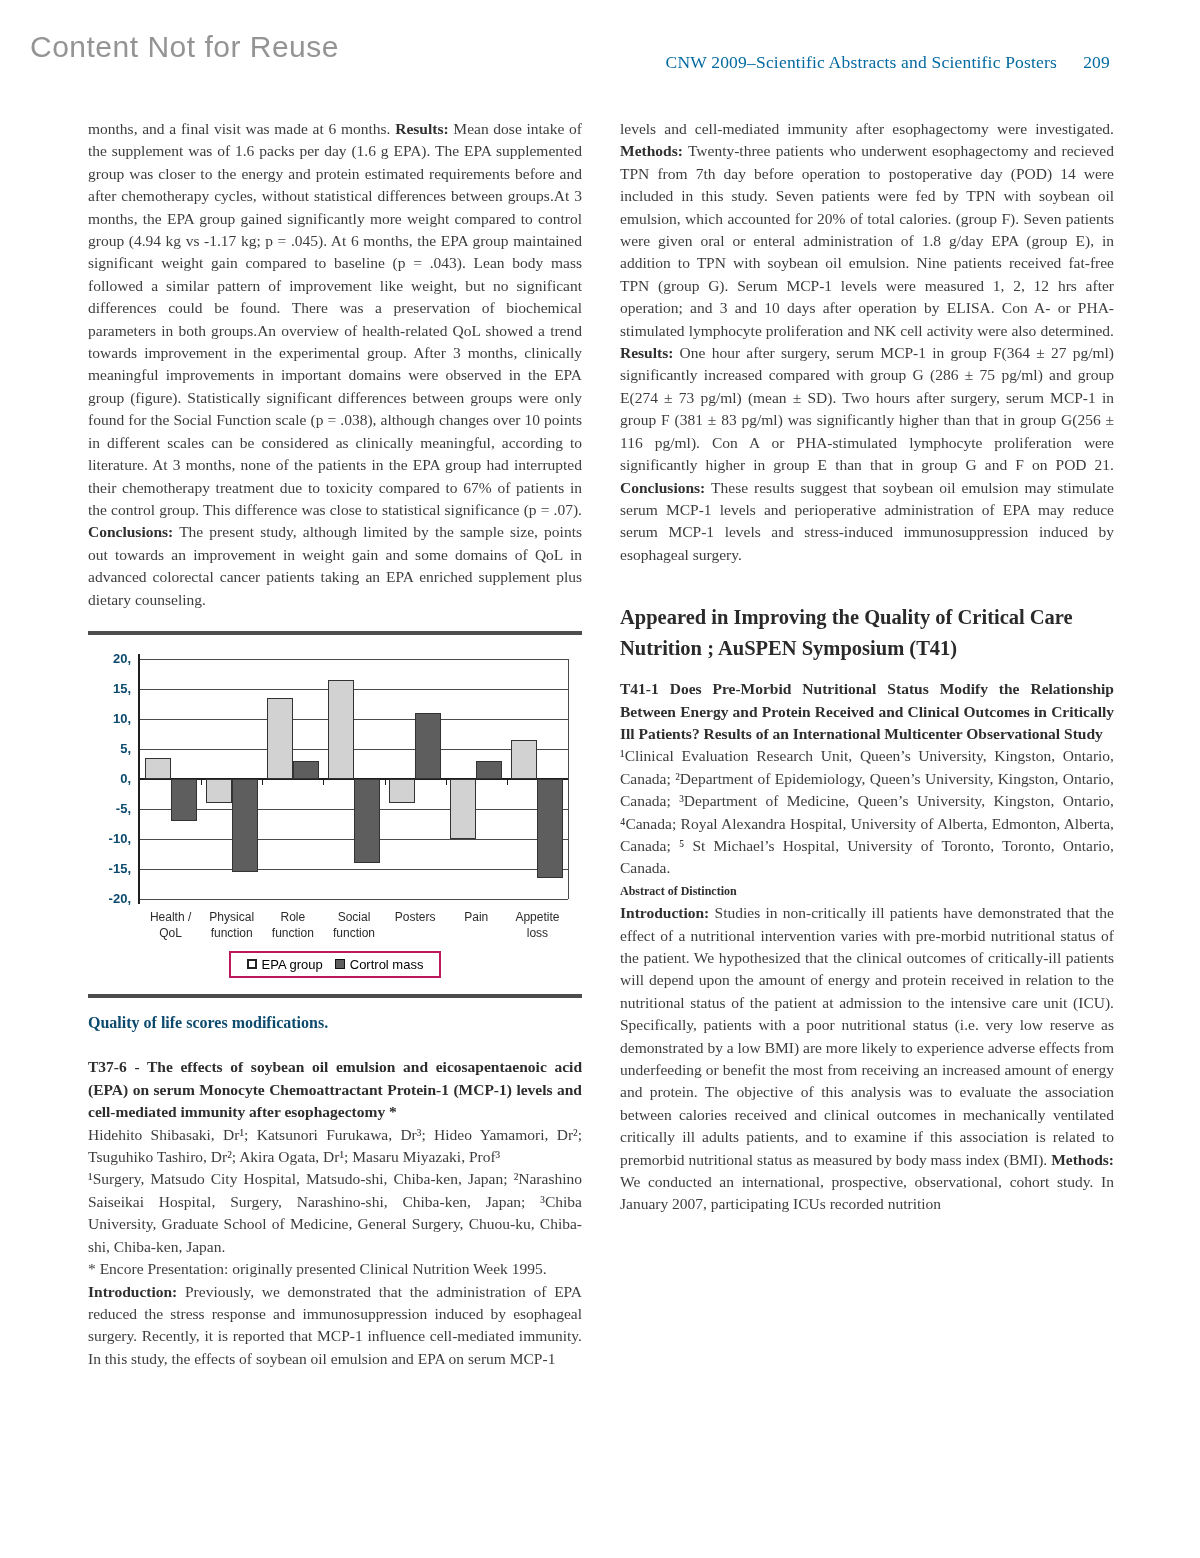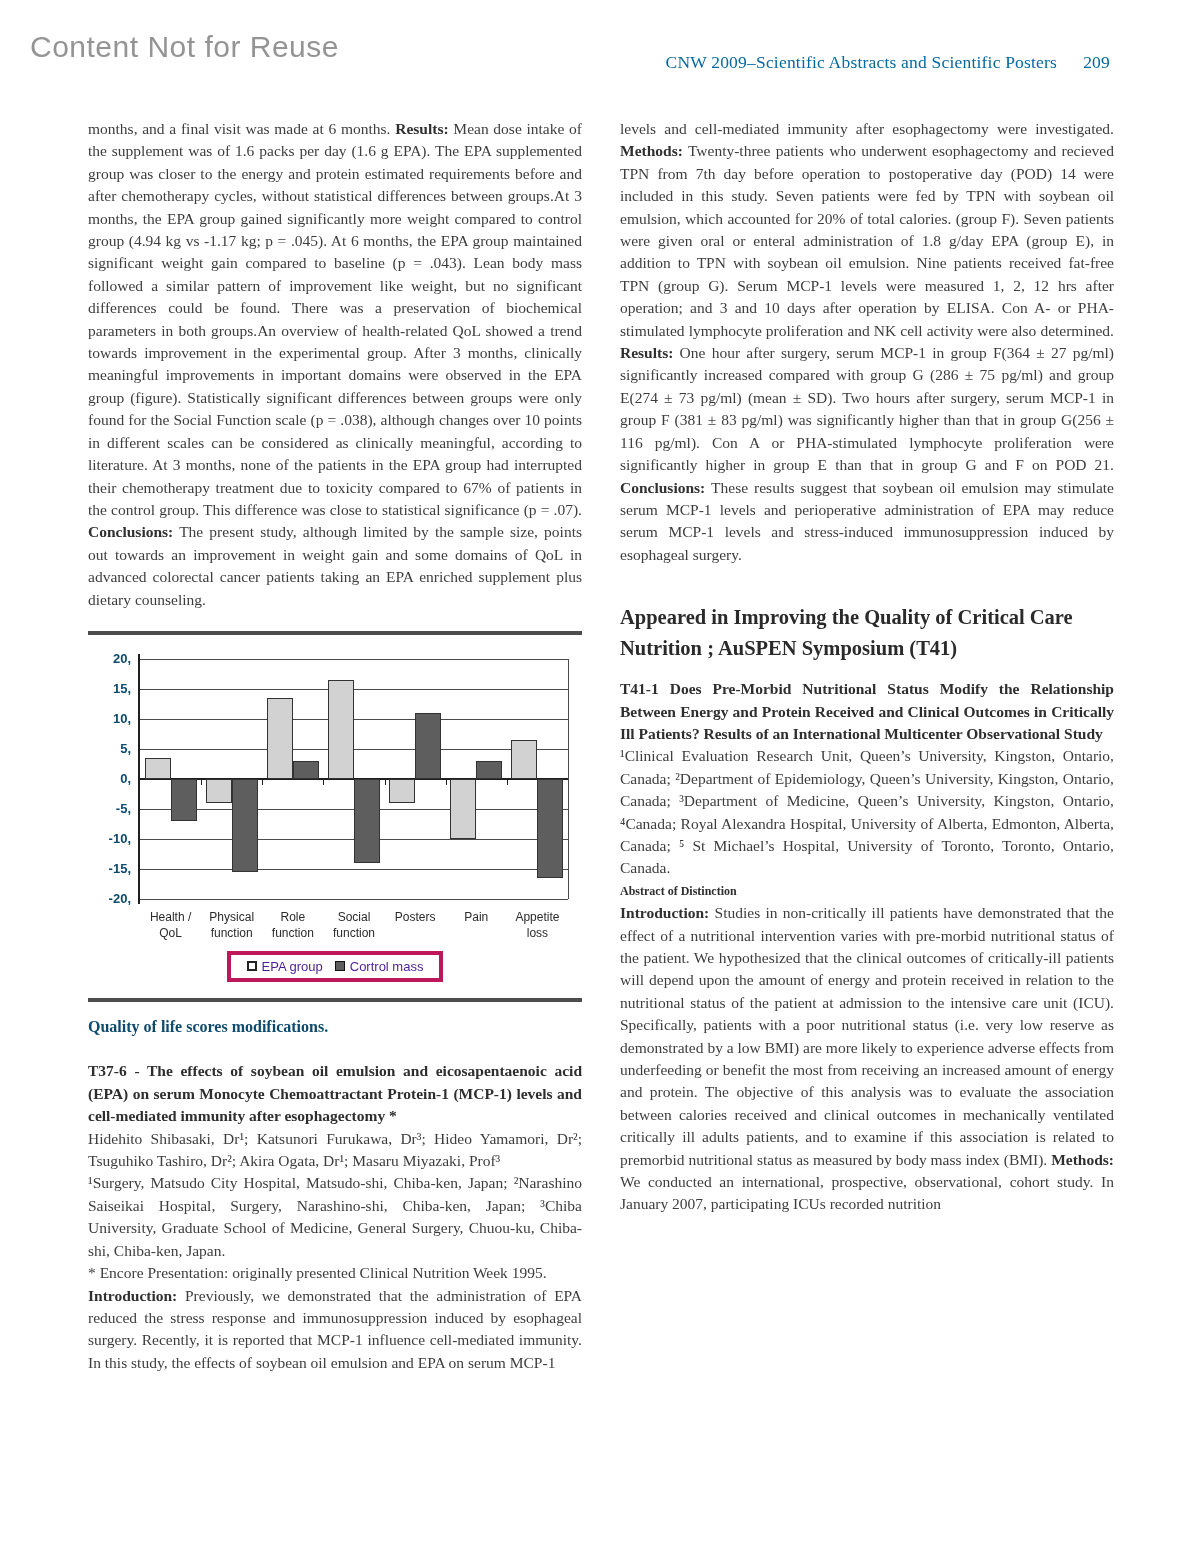--- a/index.html
+++ b/index.html
@@ -22,22 +22,22 @@
   .chart{position:relative;width:100%;height:300px;margin-top:14px;
          font-family:"Liberation Sans","DejaVu Sans",sans-serif;}
   .gridline{position:absolute;height:1px;background:#4a4a4a;}
   .zeroline{position:absolute;height:2px;background:#1f1f1f;}
   .yaxis{position:absolute;width:2px;background:#1f1f1f;}
   .redge{position:absolute;width:1px;background:#4a4a4a;}
   .ylab{position:absolute;font-size:13px;font-weight:bold;color:#0c4a6e;text-align:right;}
   .bar{position:absolute;border:1px solid #333;box-sizing:border-box;}
   .tick{position:absolute;width:1px;background:#1f1f1f;}
   .catlab{position:absolute;font-size:12px;color:#2b2b2b;text-align:center;white-space:pre-line;line-height:16px;}
-  .legend-box{display:table;margin:2px auto 16px auto;border:4px solid #be185d;padding:4px 10px;
-         font-family:"Liberation Sans","DejaVu Sans",sans-serif;font-size:13px;color:#4c1d95;}
+  .legend-box{display:table;margin:2px auto 16px auto;border:2px solid #be185d;padding:4px 10px;
+         font-family:"Liberation Sans","DejaVu Sans",sans-serif;font-size:13px;color:#000000;}
   .legend-item{display:inline-flex;align-items:center;margin:0 6px;}
   .swatch{display:inline-block;width:10px;height:10px;margin-right:5px;box-sizing:border-box;}
   .swatch.epa{background:#ffffff;border:2px solid #222;}
   .swatch.ctrl{background:#5e5e5e;border:1px solid #111;}
   .fig-caption{font-size:16px;font-weight:bold;color:#0c4a6e;margin:16px 0 0 0;}
 </style>
 </head>
 <body>
 
 <div class="page">

